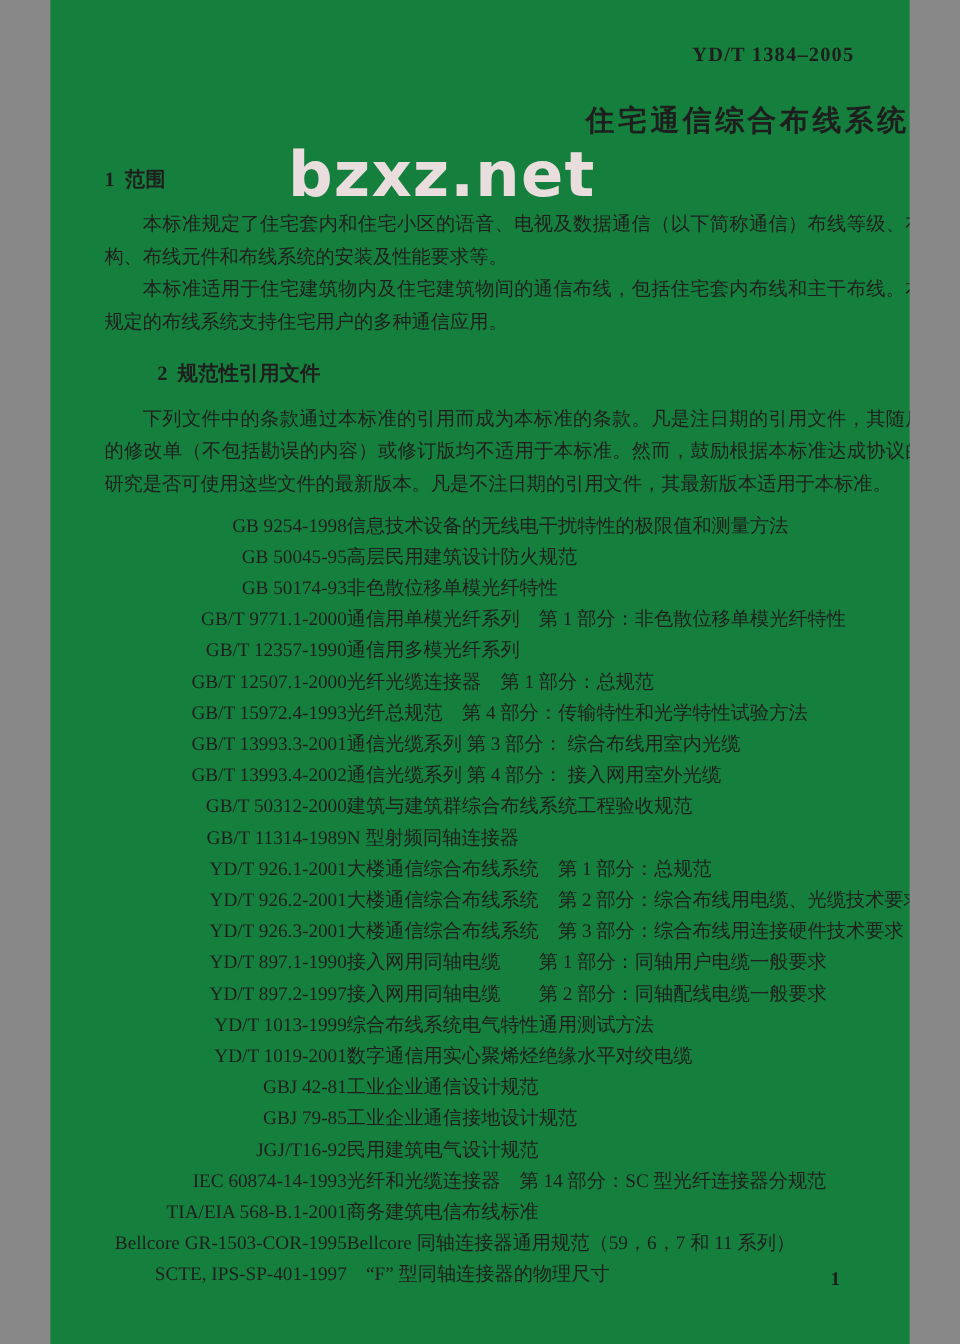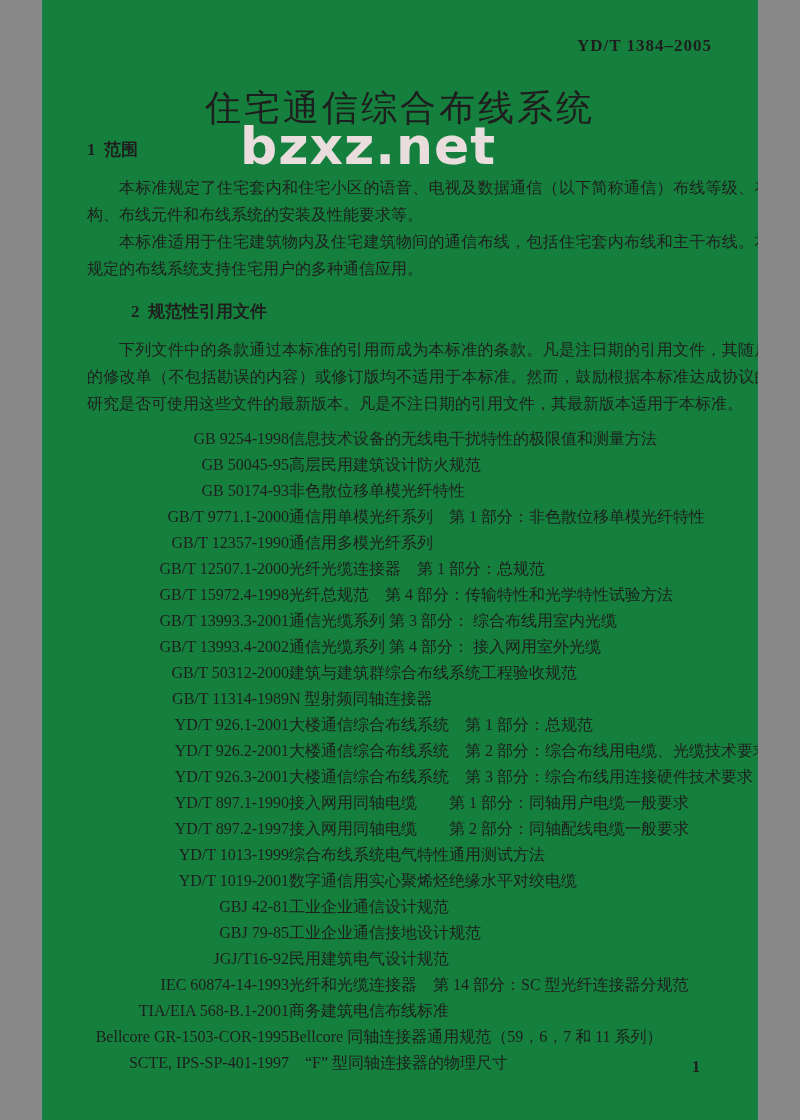--- a/index.html
+++ b/index.html
@@ -21,23 +21,23 @@
     font-weight: bold;
     letter-spacing: 1px;
     z-index: 2;
   }
   .doc-title {
     position: absolute;
     top: 84px;
     left: 0;
     width: 100%;
     margin: 0;
-    text-align: center;
-    font-size: 36px;
-    font-weight: normal;
+    text-align: right;
+    font-size: 24px;
+    font-weight: bold;
     letter-spacing: 3px;
     z-index: 2;
   }
   .watermark {
     position: absolute;
     top: 116px;
     left: 198px;
     font-family: "DejaVu Sans", sans-serif;
     font-size: 52px;
     font-weight: bold;
@@ -130,21 +130,21 @@
     <span class="ref-code">GB/T 12357-1990</span>
     <span class="ref-title">通信用多模光纤系列</span>
   </div>
 
   <div class="ref-row">
     <span class="ref-code">GB/T 12507.1-2000</span>
     <span class="ref-title">光纤光缆连接器　第 1 部分：总规范</span>
   </div>
 
   <div class="ref-row">
-    <span class="ref-code">GB/T 15972.4-1998</span>
+    <span class="ref-code">GB/T 15972.4-1993</span>
     <span class="ref-title">光纤总规范　第 4 部分：传输特性和光学特性试验方法</span>
   </div>
 
   <div class="ref-row">
     <span class="ref-code">GB/T 13993.3-2001</span>
     <span class="ref-title">通信光缆系列 第 3 部分： 综合布线用室内光缆</span>
   </div>
 
   <div class="ref-row">
     <span class="ref-code">GB/T 13993.4-2002</span>

